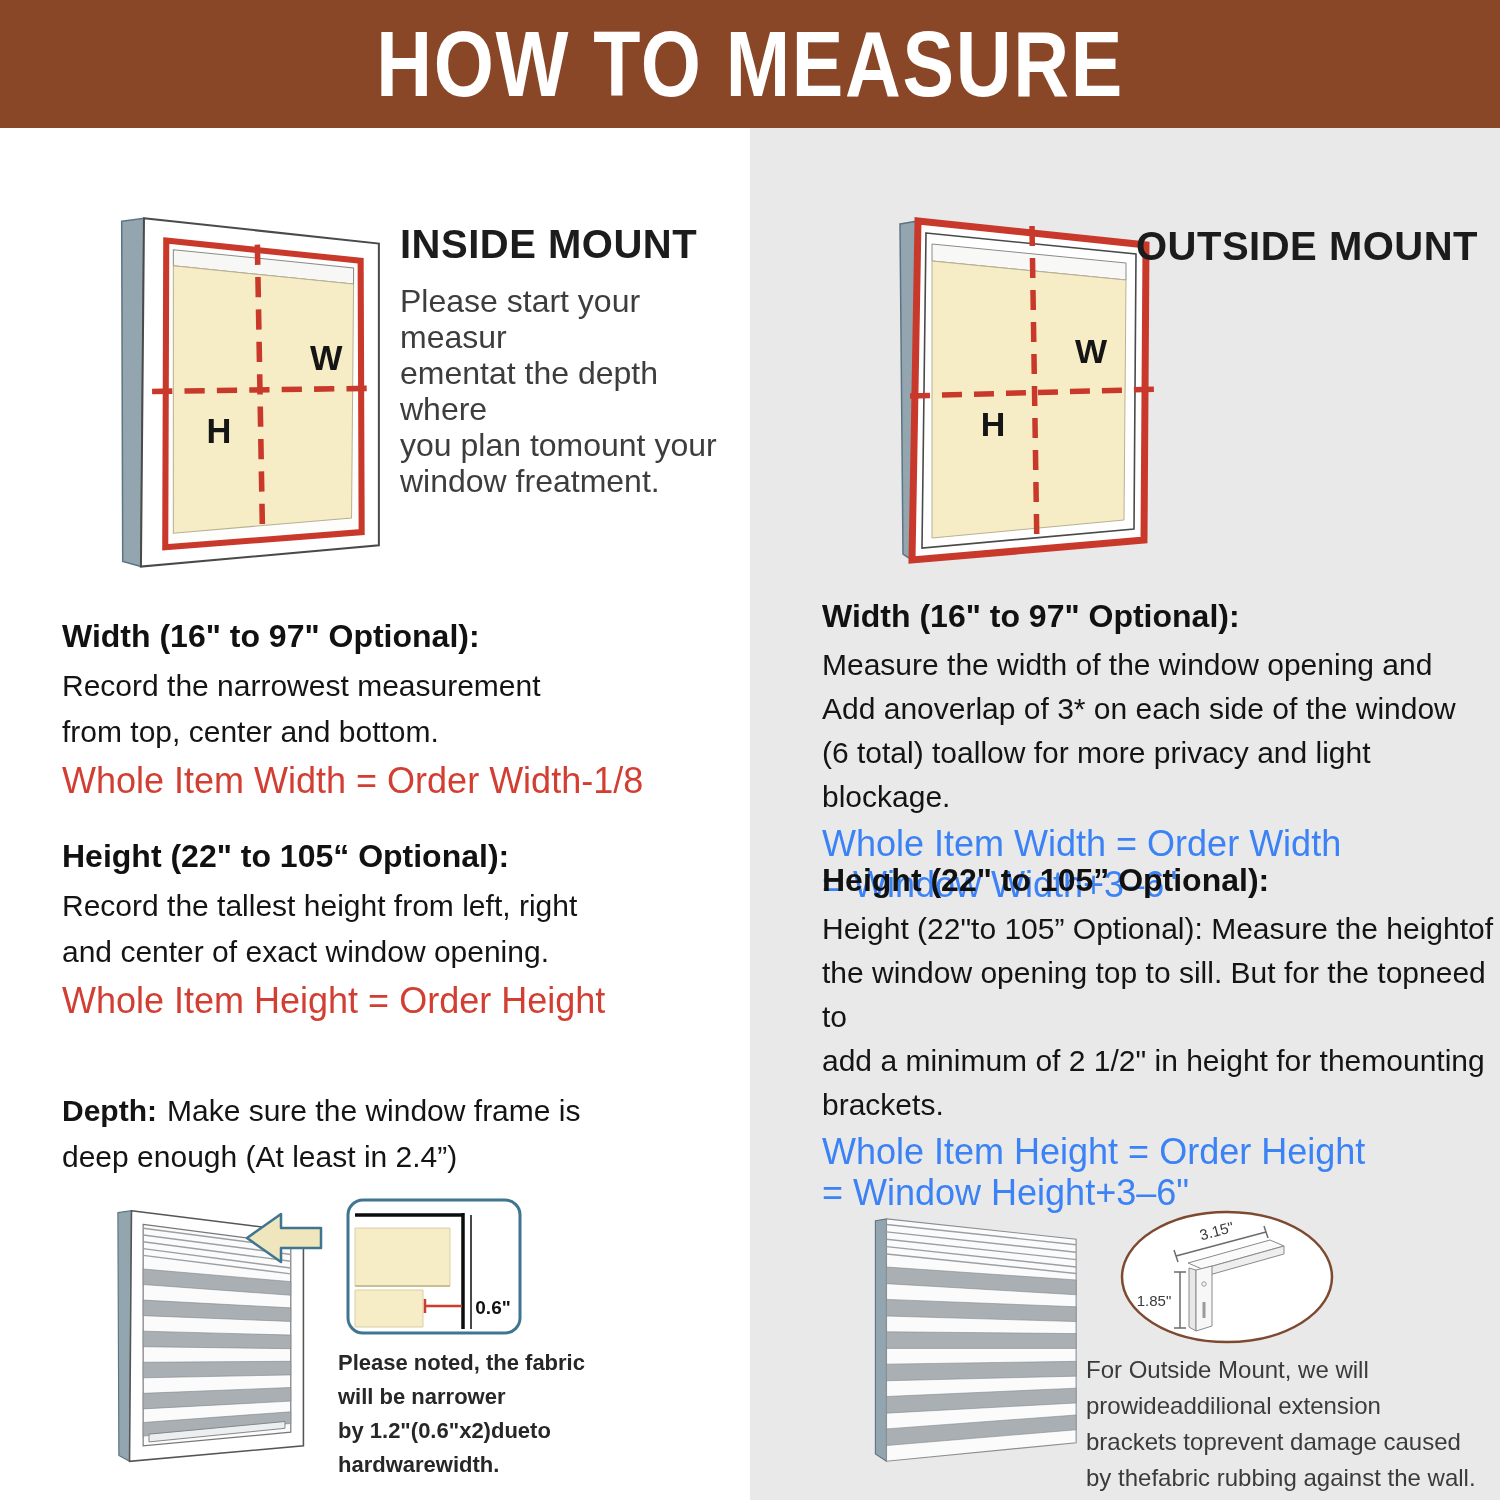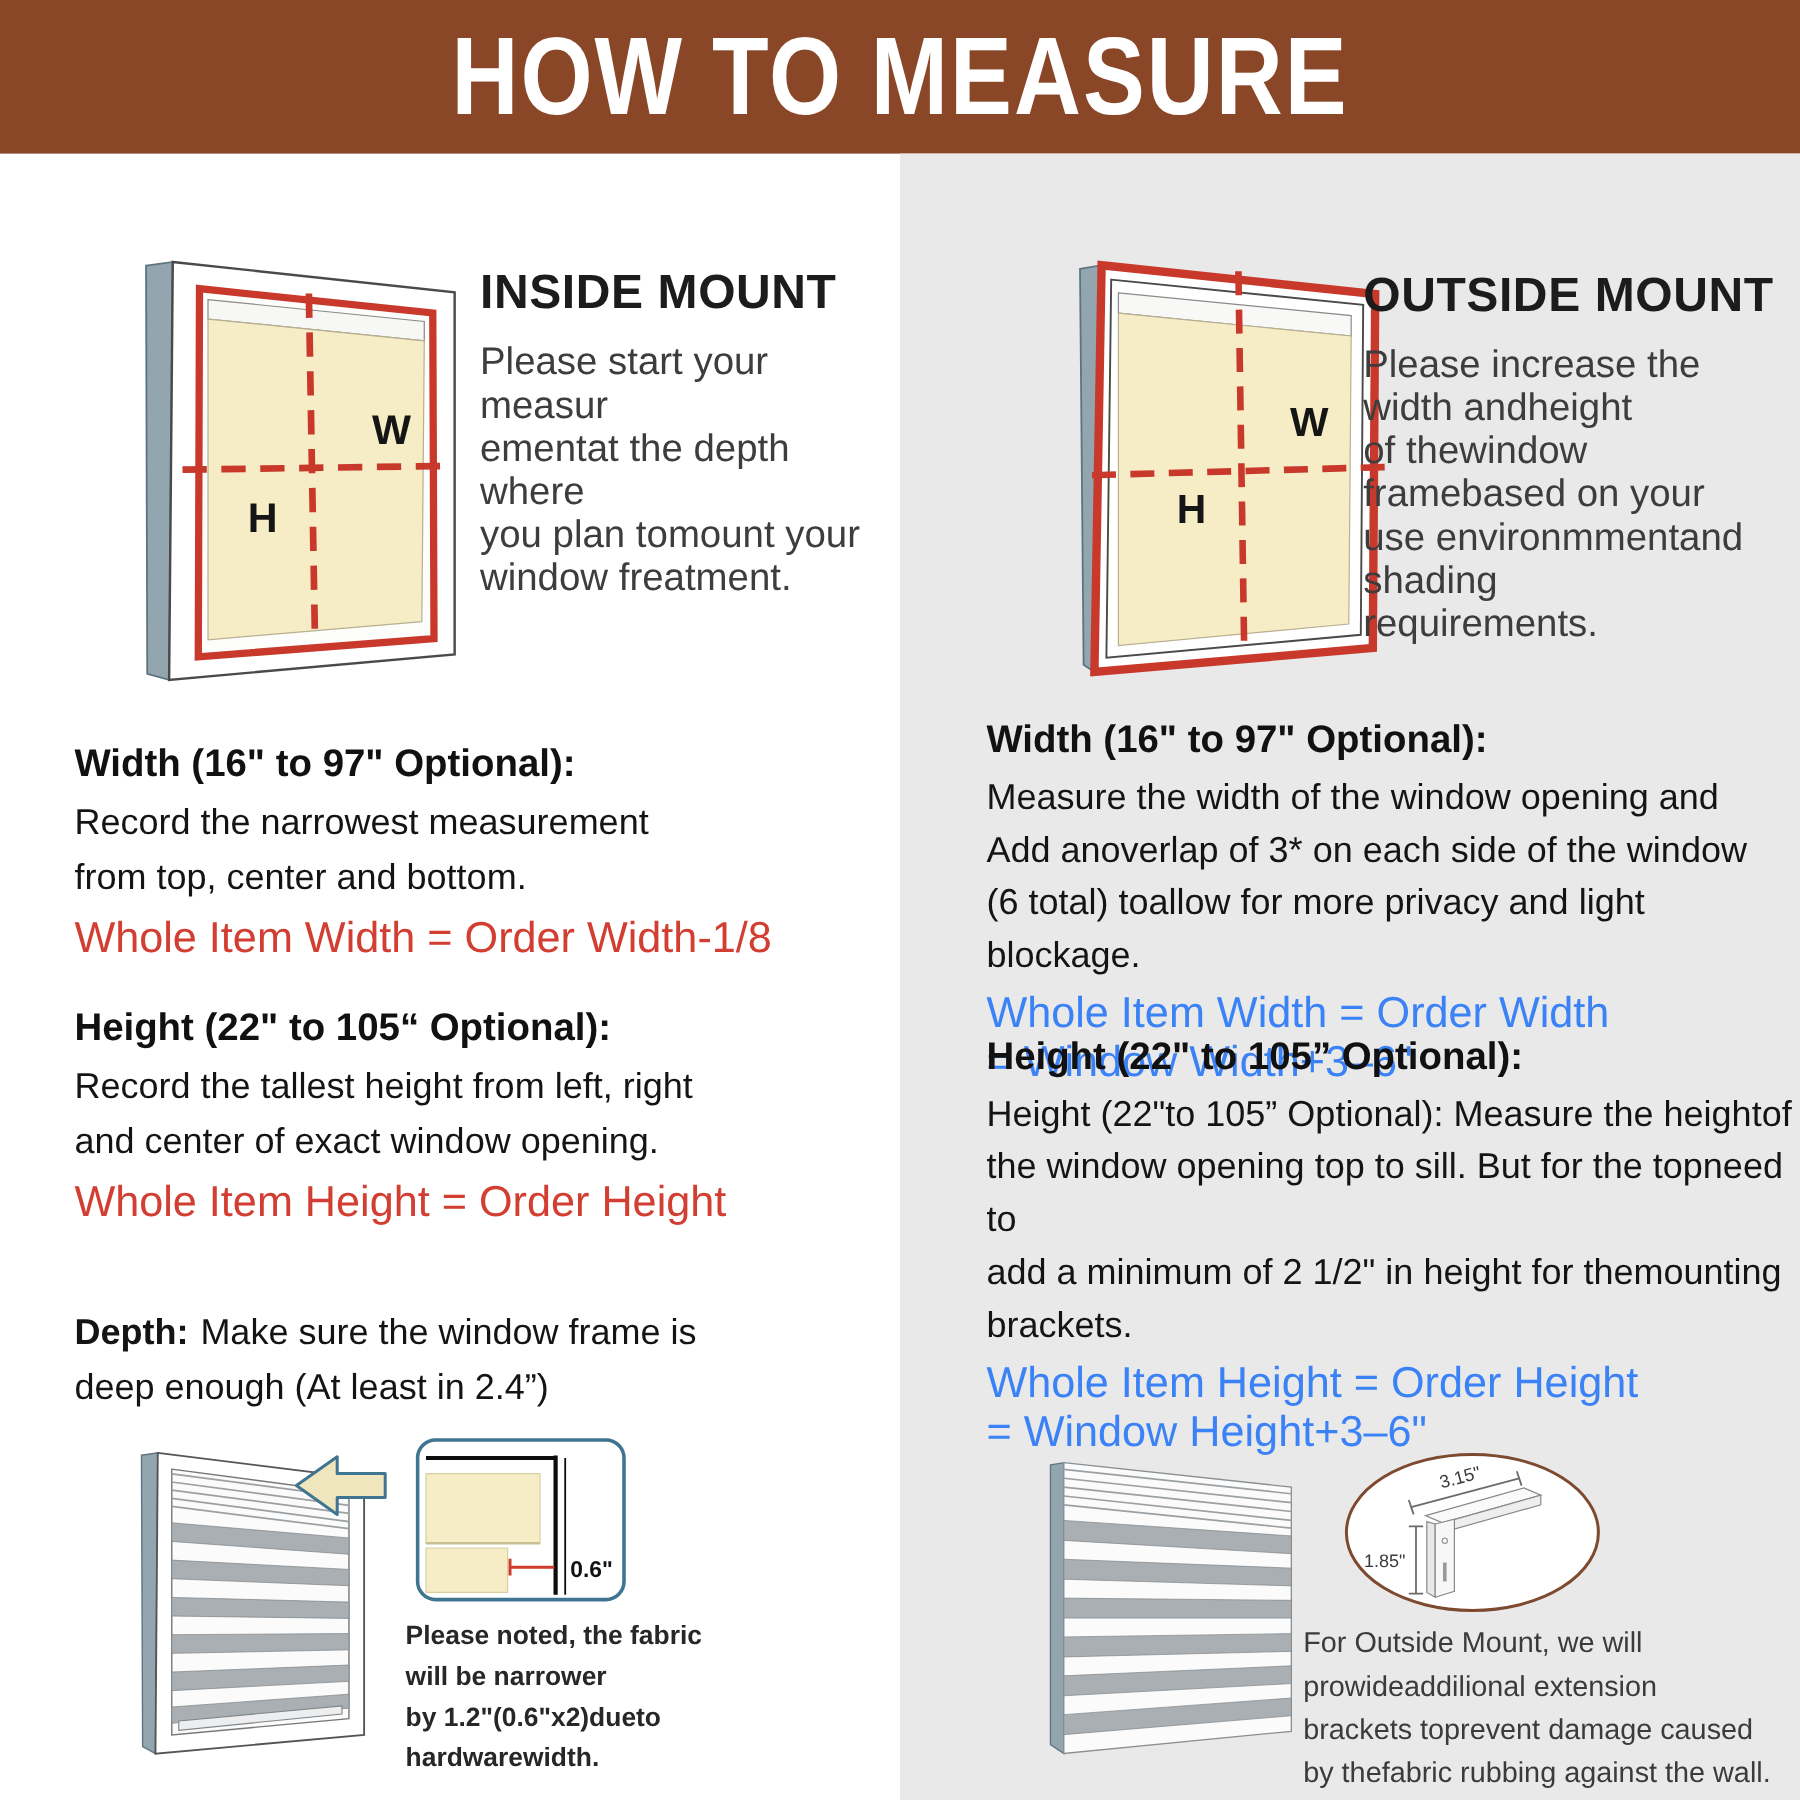--- a/index.html
+++ b/index.html
@@ -162,24 +162,20 @@
       <polygon points="74,63 268,82 266,322 74,340" fill="#f6edc6" stroke="#b9b091" stroke-width="1"></polygon>
       <line x1="174" y1="28" x2="179" y2="354" stroke="#c9392b" stroke-width="5.5" stroke-dasharray="20 12"></line>
       <line x1="52" y1="198" x2="305" y2="191" stroke="#c9392b" stroke-width="5.5" stroke-dasharray="20 12"></line>
       <text class="dlabel" x="233" y="165">W</text>
       <text class="dlabel" x="135" y="238">H</text>
     </svg>
   </figure>
 
   <div class="abs intro-outside">
     <h2 class="mount-title">OUTSIDE MOUNT</h2>
-    <p class="mount-desc">Please increase the width andheight
-of thewindow framebased on your
-use environmmentand shading
-requirements.</p>
   </div>
 
   <div class="abs spec right-spec width-outside">
     <h3>Width (16" to 97" Optional):</h3>
     <p class="body">Measure the width of the window opening and
 Add anoverlap of 3* on each side of the window
 (6 total) toallow for more privacy and light blockage.</p>
     <p class="formula">Whole Item Width = Order Width
 = Window Width+3–6"</p>
   </div>

